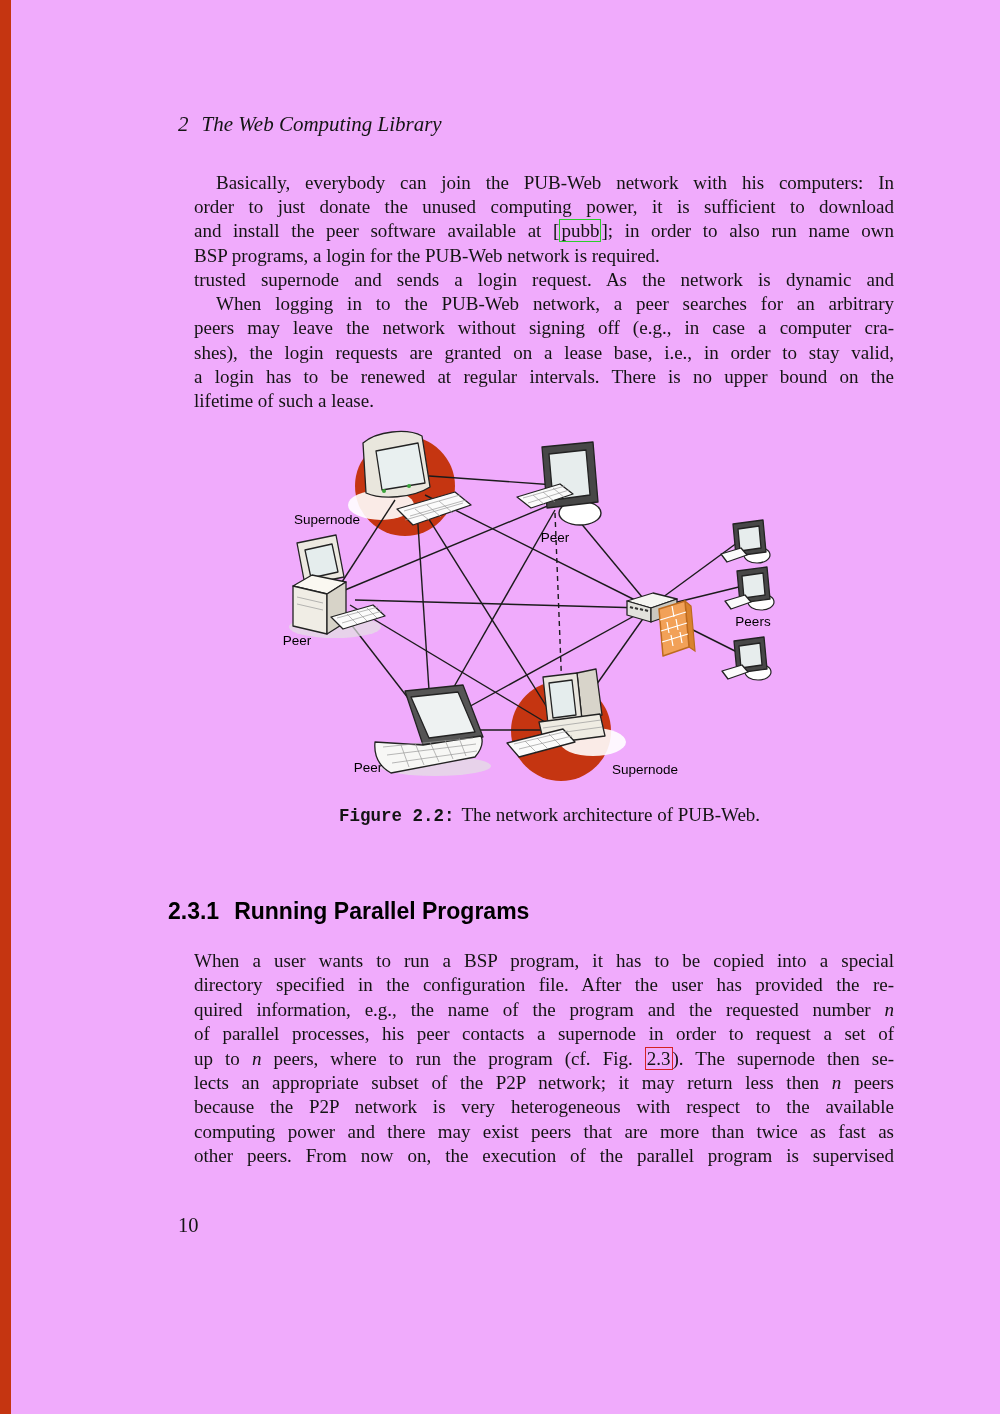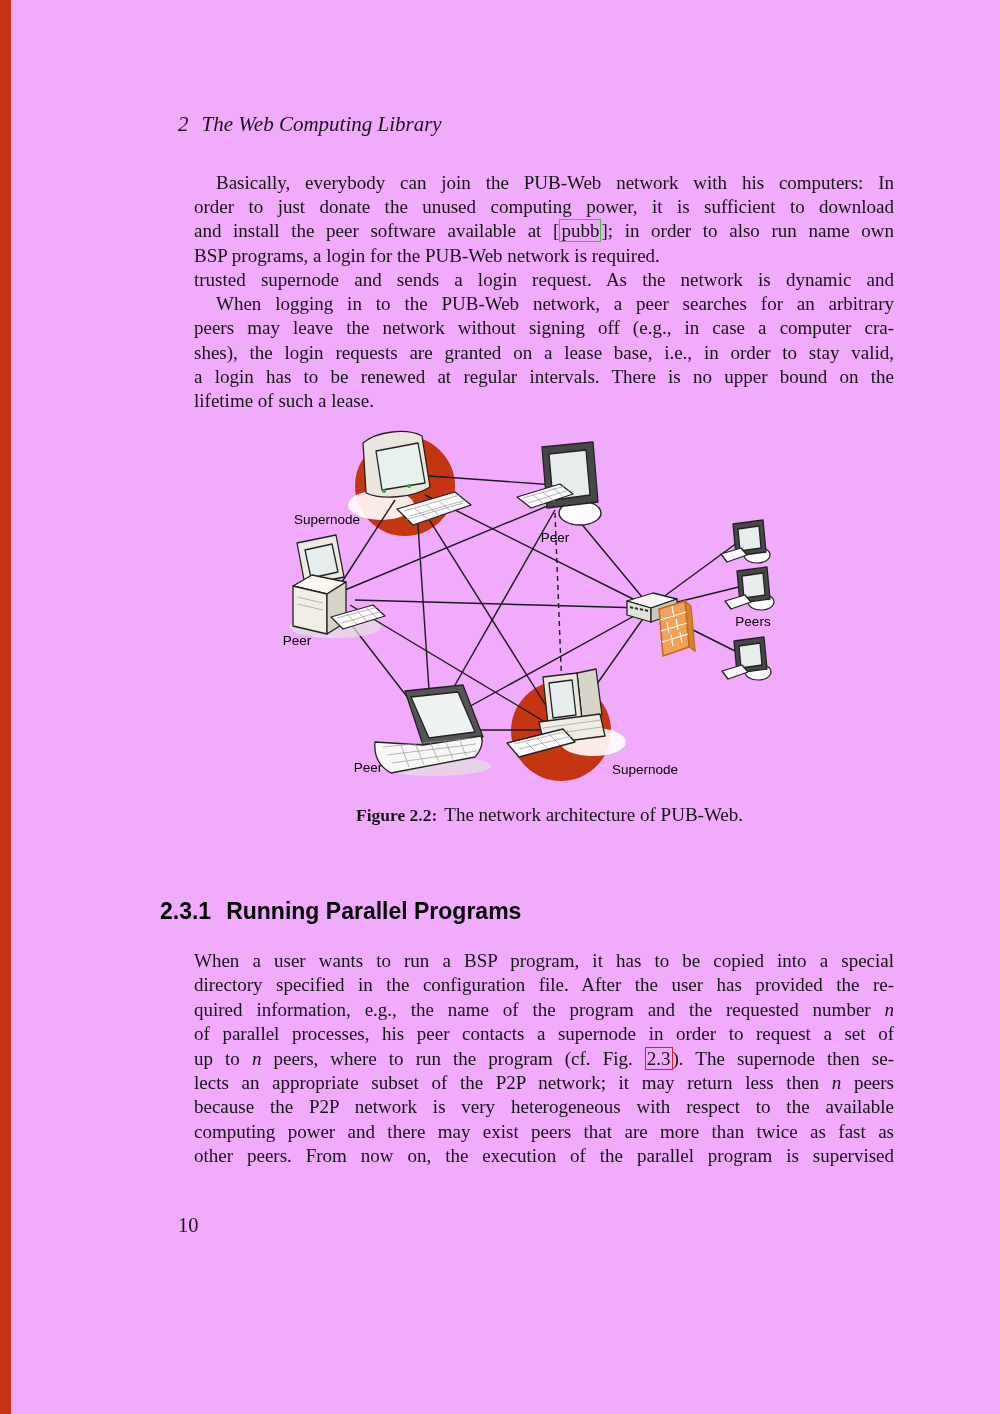--- a/index.html
+++ b/index.html
@@ -12,23 +12,23 @@
   .para{position:absolute;left:194px;width:700px;font-size:19px;color:#141414;}
   .line{text-align:justify;text-align-last:justify;line-height:24.2px;height:24.2px;white-space:normal;}
   .para3 .line{line-height:24.4px;height:24.4px;}
   .line.last{text-align-last:left;}
   .line.indent{text-indent:22px;}
   .seg-cite{border:1.5px solid #2ecc2e;padding:0 1px;}
   .seg-ref{border:1.5px solid #d42222;padding:0 1px;}
   .seg-italic{font-style:italic;}
   .figure-wrap{position:absolute;left:255px;top:425px;width:545px;height:372px;}
   .caption{position:absolute;left:178px;top:804px;width:700px;text-align:center;font-size:19px;color:#141414;}
-  .caption .cap-label{font-family:Liberation Serif, serif;font-weight:bold;font-size:17.5px;margin-right:7px;padding-left:43px;}
+  .caption .cap-label{font-family:Liberation Mono, monospace;font-weight:bold;font-size:17.5px;margin-right:7px;padding-left:43px;}
   .caption .cap-text{}
-  .section-heading{position:absolute;left:160px;top:898px;width:700px;
+  .section-heading{position:absolute;left:168px;top:898px;width:700px;
         font-family:"Liberation Sans",sans-serif;font-weight:bold;font-size:23px;color:#000;}
   .section-heading .num{margin-right:15px;}
   .pageno{position:absolute;left:178px;top:1214px;font-size:20.5px;color:#141414;}
   .fig-label{font-family:"Liberation Sans",sans-serif;font-size:13.5px;fill:#000;}
   svg .edge{stroke:#1b1b1b;stroke-width:1.4;fill:none;}
   svg .edge.dashed{stroke-dasharray:5 4;}
   svg .dev{stroke:#222;stroke-width:1.3;stroke-linejoin:round;}
   svg .keys{stroke:#9a9a9a;stroke-width:0.7;}
 </style>
 </head>

